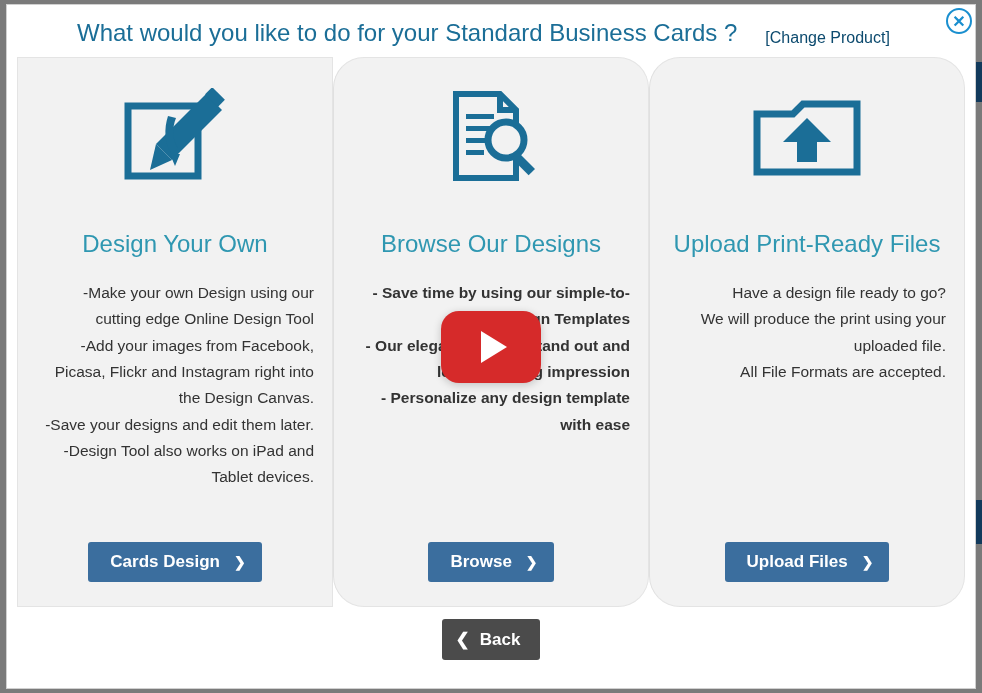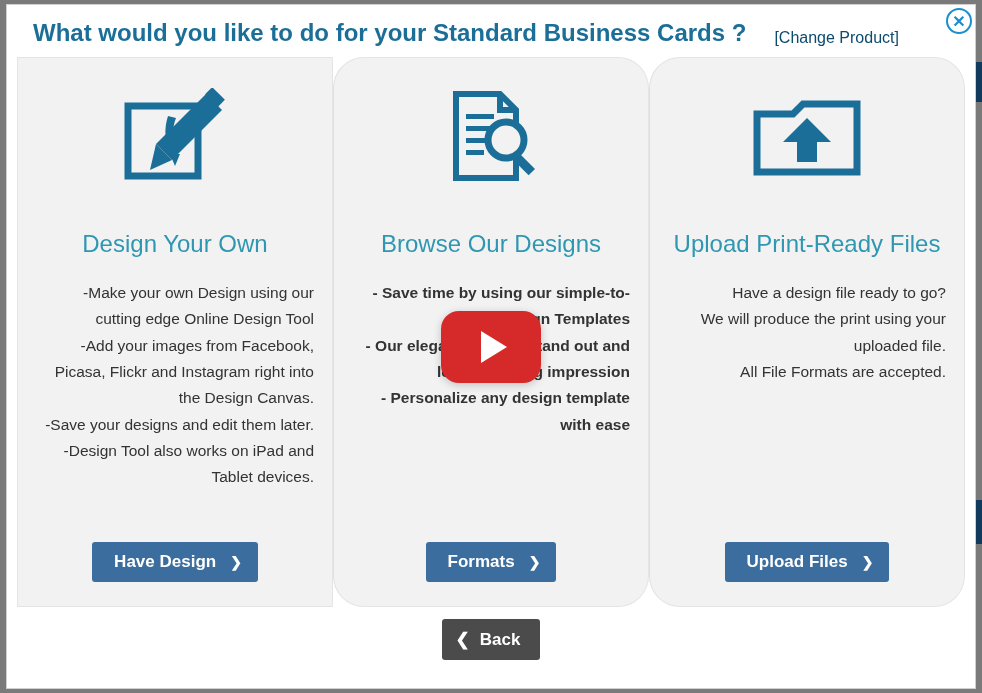--- a/index.html
+++ b/index.html
@@ -10,21 +10,21 @@
   }
   .close-btn {
     position: absolute; top: 3px; right: 3px; width: 26px; height: 26px;
     border: 2px solid #1a8fcf; border-radius: 50%; color: #1a8fcf;
     display:flex; align-items:center; justify-content:center;
     font-weight: bold; font-size: 16px; cursor: pointer; background:#fff;
   }
   .header {
     padding: 14px 26px 10px 26px; display:flex; align-items:flex-end; gap: 28px;
   }
-  .header-title { color: #1b6e97; font-size: 24px; font-weight: 700; }
+  .header-title { color: #1b6e97; font-size: 24px; font-weight: 400; margin-left: 44px; }
   .change-link { color: #0c4a6e; font-size: 16px; cursor:pointer; }
   .panels {
     display:flex; margin: 0 10px; height: 550px;
   }
   .panel {
     flex: 1; background: #f2f2f2; border: 1px solid #e4e4e4; padding: 20px 18px 24px 18px;
     display:flex; flex-direction:column; align-items:center;
   }
   .panel + .panel { border-left: 1px solid #e0e0e0; border-radius: 31px; }
   .icon-wrap { height: 120px; display:flex; align-items:center; justify-content:center; }
@@ -84,21 +84,21 @@
           <path d="M48 28 C44 40,44 56,52 66 L58 60 C52 52,52 40,56 30 Z" fill="#1b6e97"></path>
           <polygon points="50,66 60,66 55,78" fill="#1b6e97"></polygon>
         </svg>
       </div>
       <div class="panel-title">Design Your Own</div>
       <div class="panel-body" style="white-space:pre-line;">-Make your own Design using our cutting edge Online Design Tool
 -Add your images from Facebook, Picasa, Flickr and Instagram right into the Design Canvas.
 -Save your designs and edit them later.
 -Design Tool also works on iPad and Tablet devices.</div>
       <button class="action-btn">
-        <span>Have Design</span>
+        <span>Cards Design</span>
         <span class="chev">❯</span>
       </button>
     </div>
 
     <div class="panel">
       <div class="icon-wrap">
         <svg width="110" height="100" viewBox="0 0 110 100">
           <path d="M20 6 L64 6 L80 22 L80 90 L20 90 Z" fill="none" stroke="#1b6e97" stroke-width="6"></path>
           <path d="M64 6 L64 22 L80 22" fill="none" stroke="#1b6e97" stroke-width="6"></path>
           <rect x="30" y="26" width="28" height="5" fill="#1b6e97"></rect>
@@ -107,21 +107,21 @@
           <rect x="30" y="62" width="18" height="5" fill="#1b6e97"></rect>
           <circle cx="70" cy="52" r="18" fill="#f2f2f2" stroke="#1b6e97" stroke-width="7"></circle>
           <rect x="82" y="64" width="24" height="9" fill="#1b6e97" transform="rotate(45 82 64)"></rect>
         </svg>
       </div>
       <div class="panel-title">Browse Our Designs</div>
       <div class="panel-body" style="white-space:pre-line;font-weight:bold;">- Save time by using our simple-to-use Design Templates
 - Our elegant designs stand out and leave a lasting impression
 - Personalize any design template with ease</div>
       <button class="action-btn">
-        <span>Formats</span>
+        <span>Browse</span>
         <span class="chev">❯</span>
       </button>
     </div>
 
     <div class="panel">
       <div class="icon-wrap">
         <svg width="120" height="100" viewBox="0 0 120 100">
           <path d="M10 26 L46 26 L56 16 L110 16 L110 84 L10 84 Z" fill="none" stroke="#1b6e97" stroke-width="7"></path>
           <polygon points="60,30 84,54 70,54 70,74 50,74 50,54 36,54" fill="#1b6e97"></polygon>
         </svg>

